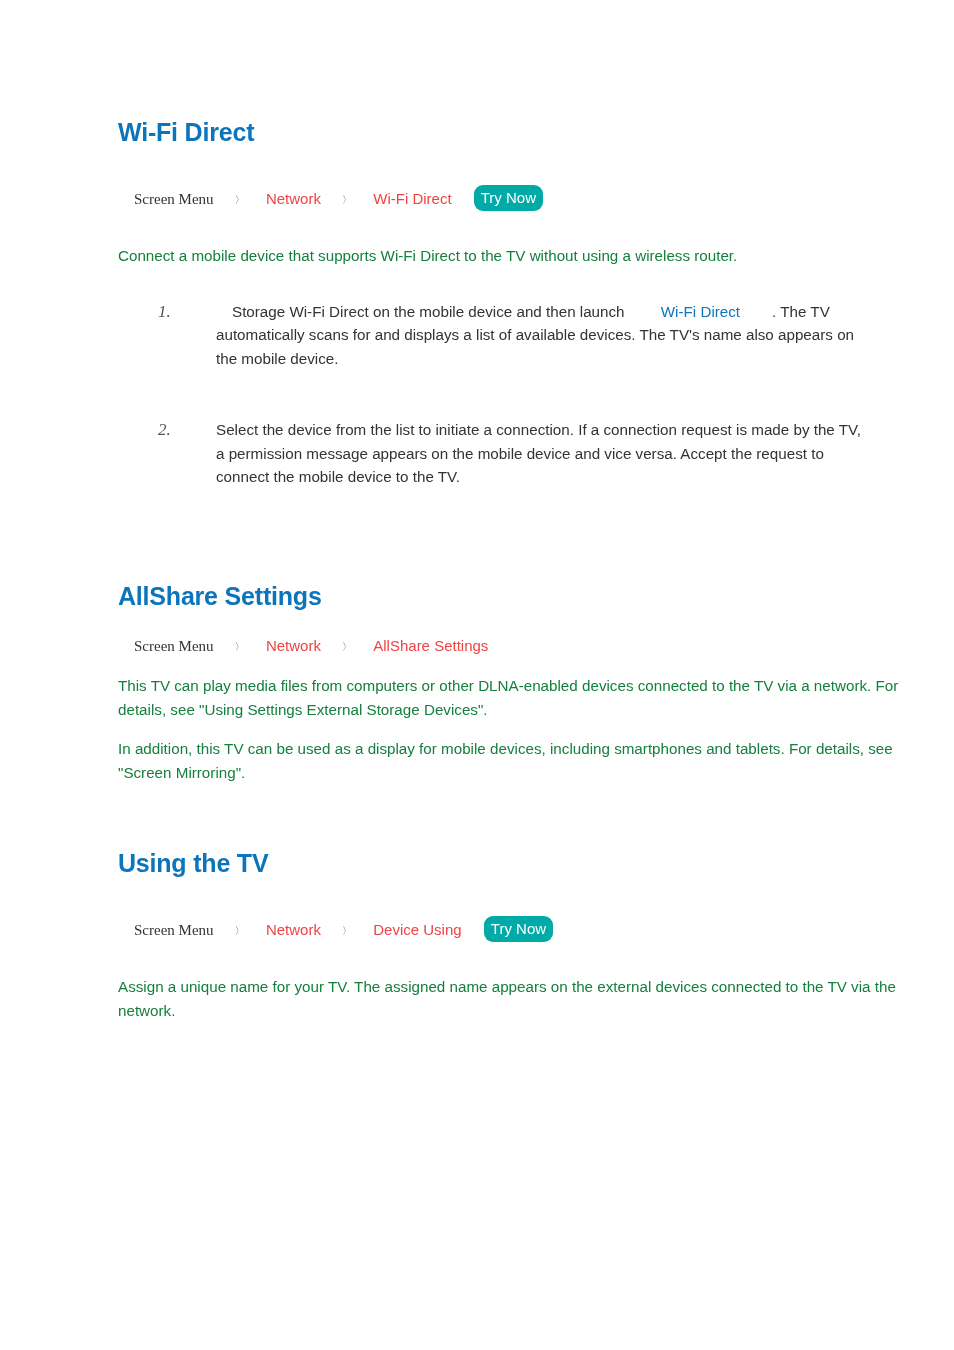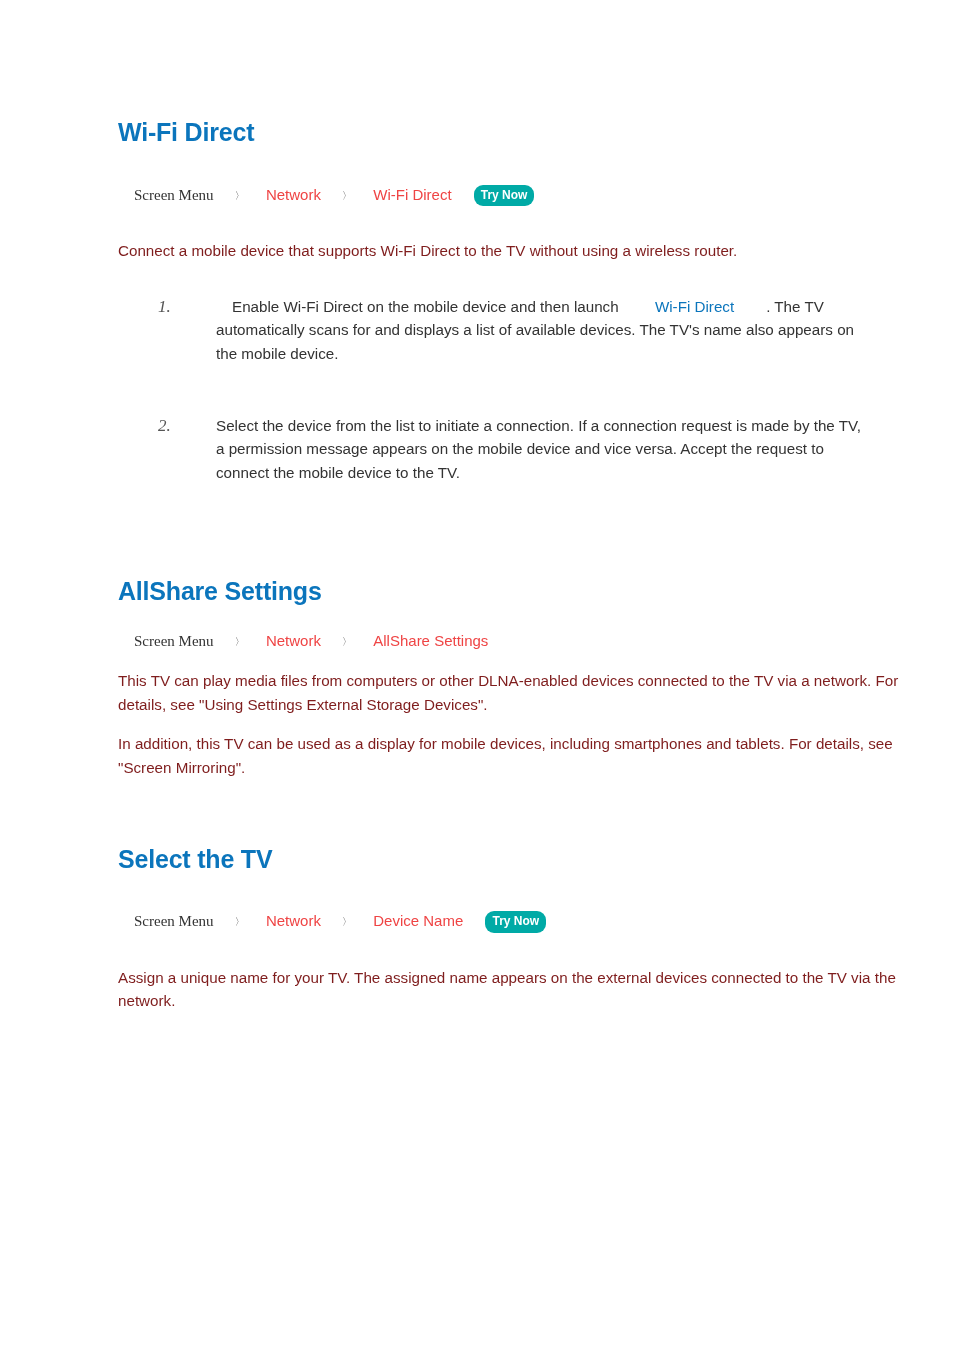--- a/index.html
+++ b/index.html
@@ -31,30 +31,29 @@
       color: #555;
       font-size: 10px;
       margin: 0 1px;
       position: relative;
       top: -1px;
     }
     .try-now {
       display: inline-block;
       background: #00aaa6;
       color: #fff;
-      font-size: 12px;
+      font-size: 15px;
       padding: 1px 7px 2px 7px;
       border-radius: 9px;
       margin-left: 2px;
       position: relative;
       top: -1px;
-      font-weight: bold;
     }
     p.body {
-      color: #7f1d1d;
+      color: #15803d;
       margin-bottom: 10px;
       font-size: 15.2px;
     }
     ol.steps {
       list-style: none;
       margin-top: 4px;
     }
     ol.steps > li {
       display: flex;
       margin-bottom: 14px;
@@ -90,21 +89,21 @@
   <span class="crumb-link">Wi-Fi Direct</span>
   <span class="try-now">Try Now</span>
 </div>
 
 <p class="body">Connect a mobile device that supports Wi-Fi Direct to the TV without using a wireless router.</p>
 
 <ol class="steps">
   <li>
     <span class="step-num">1.</span>
     <span class="step-body">
-      <span>Enable Wi-Fi Direct on the mobile device and then launch </span><span class="inline-link">Wi-Fi Direct</span><span>. The TV automatically scans for and displays a list of available devices. The TV's name also appears on the mobile device.</span>
+      <span>Storage Wi-Fi Direct on the mobile device and then launch </span><span class="inline-link">Wi-Fi Direct</span><span>. The TV automatically scans for and displays a list of available devices. The TV's name also appears on the mobile device.</span>
     </span>
   </li>
   <li>
     <span class="step-num">2.</span>
     <span class="step-body">Select the device from the list to initiate a connection. If a connection request is made by the TV, a permission message appears on the mobile device and vice versa. Accept the request to connect the mobile device to the TV.</span>
   </li>
 </ol>
 
 <div class="section-spacer"></div>
 
@@ -116,24 +115,24 @@
   <span class="crumb-link">Network</span>
   <span class="sep">〉</span>
   <span class="crumb-link">AllShare Settings</span>
 </div>
 
 <p class="body">This TV can play media files from computers or other DLNA-enabled devices connected to the TV via a network. For details, see "Using Settings External Storage Devices".</p>
 <p class="body">In addition, this TV can be used as a display for mobile devices, including smartphones and tablets. For details, see "Screen Mirroring".</p>
 
 <div class="section-spacer-sm"></div>
 
-<h2 class="section">Select the TV</h2>
+<h2 class="section">Using the TV</h2>
 
 <div class="crumb-row">
   <span class="crumb-plain">Screen Menu</span>
   <span class="sep">〉</span>
   <span class="crumb-link">Network</span>
   <span class="sep">〉</span>
-  <span class="crumb-link">Device Name</span>
+  <span class="crumb-link">Device Using</span>
   <span class="try-now">Try Now</span>
 </div>
 
 <p class="body">Assign a unique name for your TV. The assigned name appears on the external devices connected to the TV via the network.</p>
 
 </body></html>

